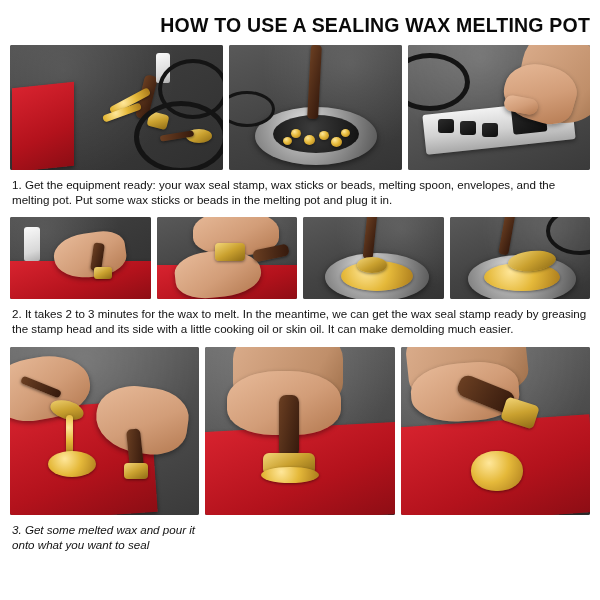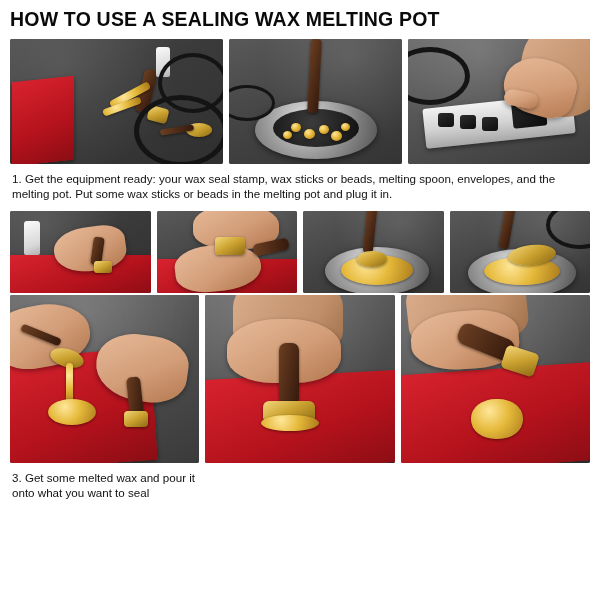--- a/index.html
+++ b/index.html
@@ -16,25 +16,25 @@
   }
   .page {
     width: 600px;
     height: 600px;
     box-sizing: border-box;
     padding: 8px 10px 6px 10px;
     display: flex;
     flex-direction: column;
   }
   .title {
-    text-align: left;
+    text-align: right;
     font-size: 19.5px;
     font-weight: bold;
     letter-spacing: 0.2px;
-    margin: 0 0 8px 0;
+    margin: 6px 0 8px 0;
     color: #0a0a0a;
   }
 
   
   .tile {
     position: relative;
     overflow: hidden;
     border-radius: 2px;
     background: #4a4a4a;
   }
@@ -141,20 +141,21 @@
   }
   .row3 {
     display: flex;
     gap: 6px;
     margin-top: 2px;
   }
   .col3 {
     width: 33.33%;
     display: flex;
     flex-direction: column;
+    font-style: italic;
   }
   .col3 .caption {
     margin: 7px 2px 0 2px;
   }
 </style>
 </head>
 <body>
 
 <div class="page">
 
@@ -237,20 +238,21 @@
     <div class="tile" style="width:141px;height:82px;">
       <div class="bg desk-mid"></div>
       <div class="pot" style="left:18px;top:38px;width:108px;height:48px;"></div>
       <div class="wax" style="left:34px;top:46px;width:76px;height:28px;border-radius:50%;"></div>
       <div class="wood" style="left:52px;top:-6px;width:10px;height:44px;border-radius:4px;transform:rotate(10deg);"></div>
       <div class="brass" style="left:58px;top:34px;width:48px;height:20px;border-radius:50%;transform:rotate(-6deg);"></div>
       <div class="cable" style="left:96px;top:-10px;width:60px;height:40px;border-width:4px;"></div>
     </div>
   </div>
 
+  <div class="caption">2. It takes 2 to 3 minutes for the wax to melt. In the meantime, we can get the wax seal stamp ready by greasing the stamp head and its side with a little cooking oil or skin oil. It can make demolding much easier.</div>
 
   <div class="row3">
 
     <div class="col3">
       <div class="tile" style="height:168px;">
         <div class="bg desk-light"></div>
         <div class="redpaper" style="left:-6px;top:58px;width:150px;height:112px;transform:rotate(-4deg);"></div>
         <div class="hand" style="left:-16px;top:10px;width:96px;height:62px;border-radius:40% 50% 45% 40%;transform:rotate(-10deg);"></div>
         <div class="brass" style="left:40px;top:54px;width:34px;height:18px;border-radius:50%;transform:rotate(16deg);"></div>
         <div class="wood" style="left:10px;top:36px;width:42px;height:8px;border-radius:4px;transform:rotate(22deg);"></div>

